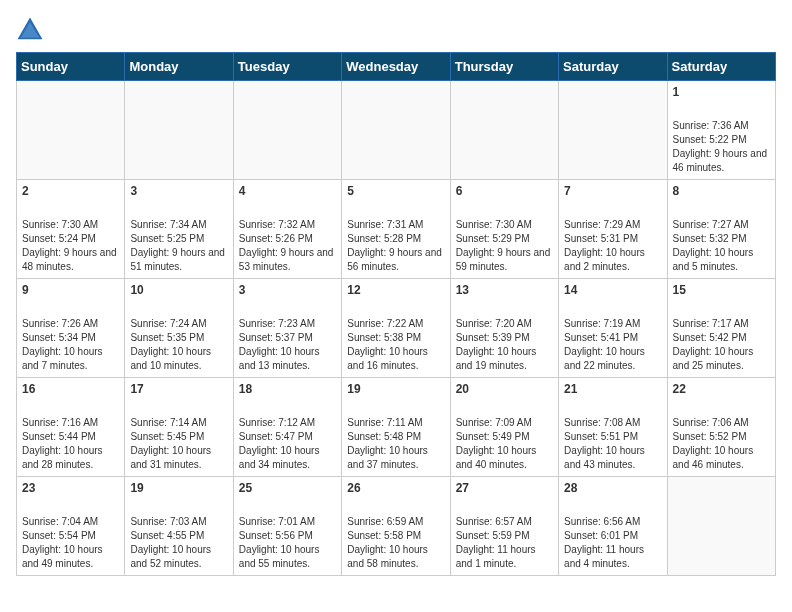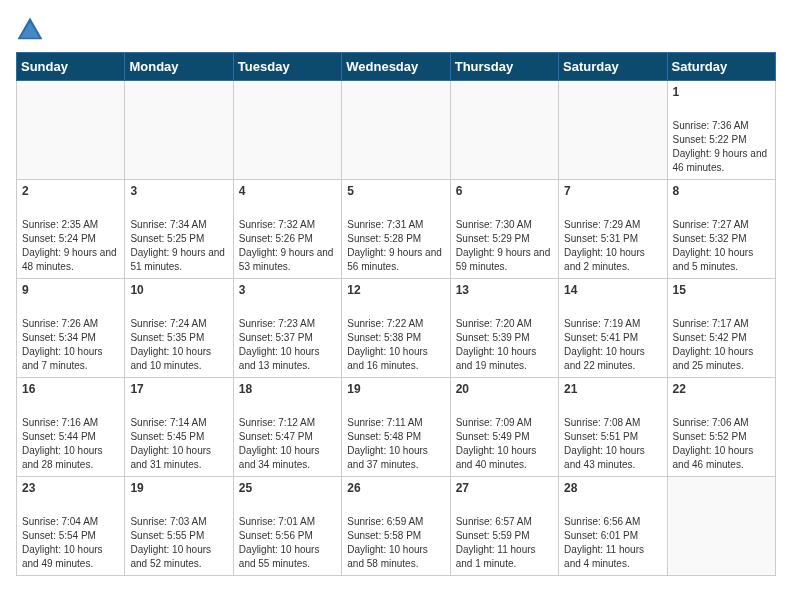--- a/index.html
+++ b/index.html
@@ -125,21 +125,21 @@
         <td>
           <div class="day-num">1</div>
           <div class="day-info">Sunrise: 7:36 AM
 Sunset: 5:22 PM
 Daylight: 9 hours and 46 minutes.</div>
         </td>
       </tr>
       <tr>
         <td>
           <div class="day-num">2</div>
-          <div class="day-info">Sunrise: 2:35 AM
+          <div class="day-info">Sunrise: 7:30 AM
 Sunset: 5:24 PM
 Daylight: 9 hours and 48 minutes.</div>
         </td>
         <td>
           <div class="day-num">3</div>
           <div class="day-info">Sunrise: 7:34 AM
 Sunset: 5:25 PM
 Daylight: 9 hours and 51 minutes.</div>
         </td>
         <td>
@@ -264,21 +264,21 @@
       <tr>
         <td>
           <div class="day-num">23</div>
           <div class="day-info">Sunrise: 7:04 AM
 Sunset: 5:54 PM
 Daylight: 10 hours and 49 minutes.</div>
         </td>
         <td>
           <div class="day-num">19</div>
           <div class="day-info">Sunrise: 7:03 AM
-Sunset: 5:55 PM
+Sunset: 4:55 PM
 Daylight: 10 hours and 52 minutes.</div>
         </td>
         <td>
           <div class="day-num">25</div>
           <div class="day-info">Sunrise: 7:01 AM
 Sunset: 5:56 PM
 Daylight: 10 hours and 55 minutes.</div>
         </td>
         <td>
           <div class="day-num">26</div>

